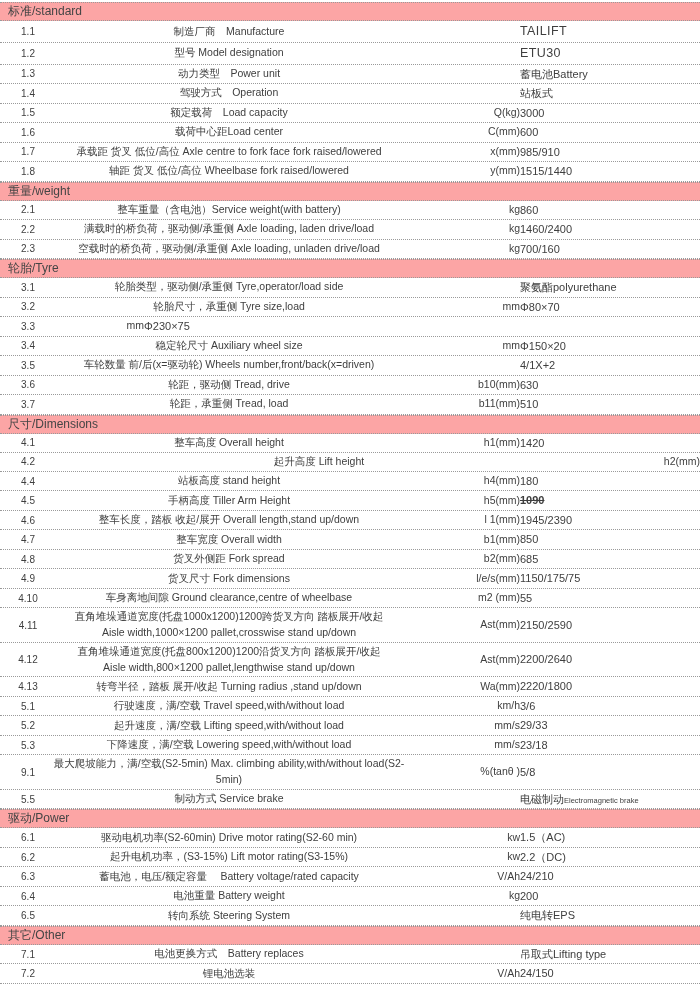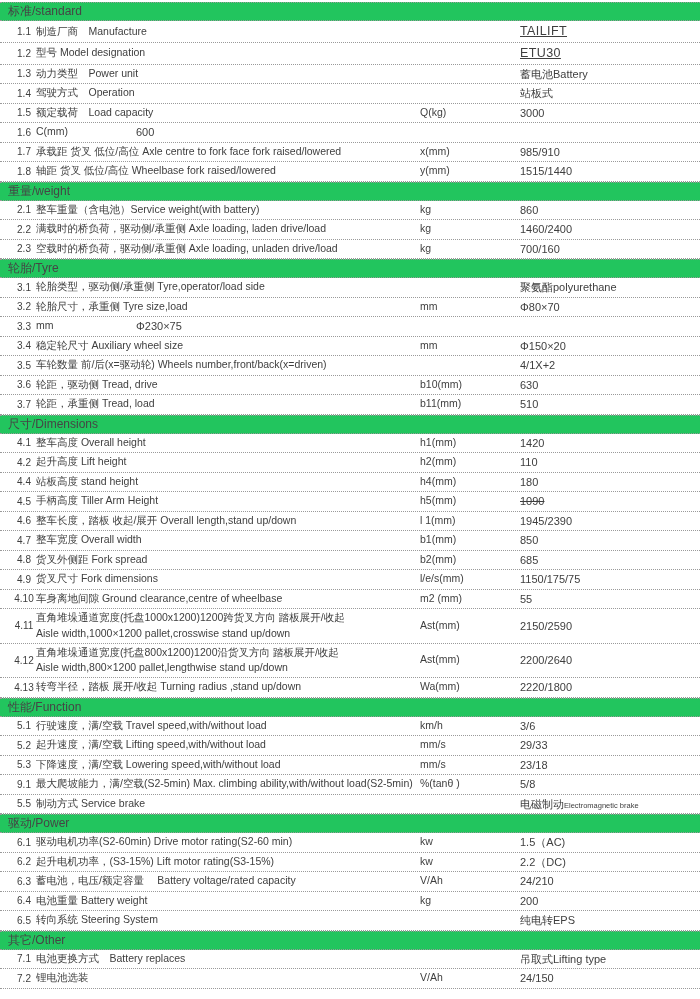--- a/index.html
+++ b/index.html
@@ -5,62 +5,64 @@
   * { box-sizing: border-box; }
   html, body { margin: 0; padding: 0; }
   body {
     width: 700px;
     background: #ffffff;
     font-family: "Liberation Sans", "DejaVu Sans", sans-serif;
     color: #3e3e3e;
   }
   .spec-table { width: 700px; padding-top: 2px; }
   .section-header {
-    background: #22c55e;
+    background: #fca5a5;
     border-top: 1px dotted #9a9a9a;
     border-bottom: 1px dotted #9a9a9a;
     font-size: 12px;
     line-height: 17px;
     height: 19px;
     padding: 0 0 0 8px;
     color: #454545;
   }
   .row {
     display: flex;
     align-items: center;
     min-height: 18px;
     border-bottom: 1px dotted #9a9a9a;
     font-size: 10.5px;
     line-height: 1.5;
     padding: 1px 0;
   }
   .row-no {
     flex: none;
-    width: 36px;
+    width: 44px;
     padding-left: 12px;
     text-align: center;
     font-size: 10px;
   }
   .row-desc {
     flex: 1;
     padding-right: 6px;
     white-space: pre-line;
+    text-align: center;
   }
   .row-unit {
     flex: none;
     width: 100px;
     font-size: 10.5px;
+    text-align: right;
   }
   .row-value {
     flex: none;
     width: 180px;
     font-size: 11px;
   }
-  .row-value .big { font-size: 12.5px; letter-spacing: 0.4px; text-decoration: underline; }
-  .row-value .strike { text-decoration: line-through; }
+  .row-value .big { font-size: 12.5px; letter-spacing: 0.4px; }
+  .row-value .strike { text-decoration: line-through; font-weight: bold; }
   .row-value .small { font-size: 7.5px; text-align: right; }
 </style>
 </head>
 <body>
 
 <main class="spec-table" id="spec-root">
     <div class="section-header">标准/standard</div>
     <div class="row">
       <div class="row-no">1.1</div>
       <div class="row-desc">制造厂商　Manufacture</div>
@@ -86,20 +88,21 @@
       <div class="row-value"><span>站板式</span></div>
     </div>
     <div class="row">
       <div class="row-no">1.5</div>
       <div class="row-desc">额定载荷　Load capacity</div>
       <div class="row-unit">Q(kg)</div>
       <div class="row-value"><span>3000</span></div>
     </div>
     <div class="row">
       <div class="row-no">1.6</div>
+      <div class="row-desc">载荷中心距Load center</div>
       <div class="row-unit">C(mm)</div>
       <div class="row-value"><span>600</span></div>
     </div>
     <div class="row">
       <div class="row-no">1.7</div>
       <div class="row-desc">承载距 货叉 低位/高位 Axle centre to fork face fork raised/lowered</div>
       <div class="row-unit">x(mm)</div>
       <div class="row-value"><span>985/910</span></div>
     </div>
     <div class="row">
@@ -173,21 +176,20 @@
     <div class="row">
       <div class="row-no">4.1</div>
       <div class="row-desc">整车高度 Overall height</div>
       <div class="row-unit">h1(mm)</div>
       <div class="row-value"><span>1420</span></div>
     </div>
     <div class="row">
       <div class="row-no">4.2</div>
       <div class="row-desc">起升高度 Lift height</div>
       <div class="row-unit">h2(mm)</div>
-      <div class="row-value"><span>110</span></div>
     </div>
     <div class="row">
       <div class="row-no">4.4</div>
       <div class="row-desc">站板高度 stand height</div>
       <div class="row-unit">h4(mm)</div>
       <div class="row-value"><span>180</span></div>
     </div>
     <div class="row">
       <div class="row-no">4.5</div>
       <div class="row-desc">手柄高度 Tiller Arm Height</div>
@@ -237,21 +239,20 @@
 Aisle width,800×1200 pallet,lengthwise stand up/down</div>
       <div class="row-unit">Ast(mm)</div>
       <div class="row-value"><span>2200/2640</span></div>
     </div>
     <div class="row">
       <div class="row-no">4.13</div>
       <div class="row-desc">转弯半径，踏板 展开/收起  Turning radius ,stand up/down</div>
       <div class="row-unit">Wa(mm)</div>
       <div class="row-value"><span>2220/1800</span></div>
     </div>
-    <div class="section-header">性能/Function</div>
     <div class="row">
       <div class="row-no">5.1</div>
       <div class="row-desc">行驶速度，满/空载 Travel speed,with/without load</div>
       <div class="row-unit">km/h</div>
       <div class="row-value"><span>3/6</span></div>
     </div>
     <div class="row">
       <div class="row-no">5.2</div>
       <div class="row-desc">起升速度，满/空载 Lifting speed,with/without load</div>
       <div class="row-unit">mm/s</div>

